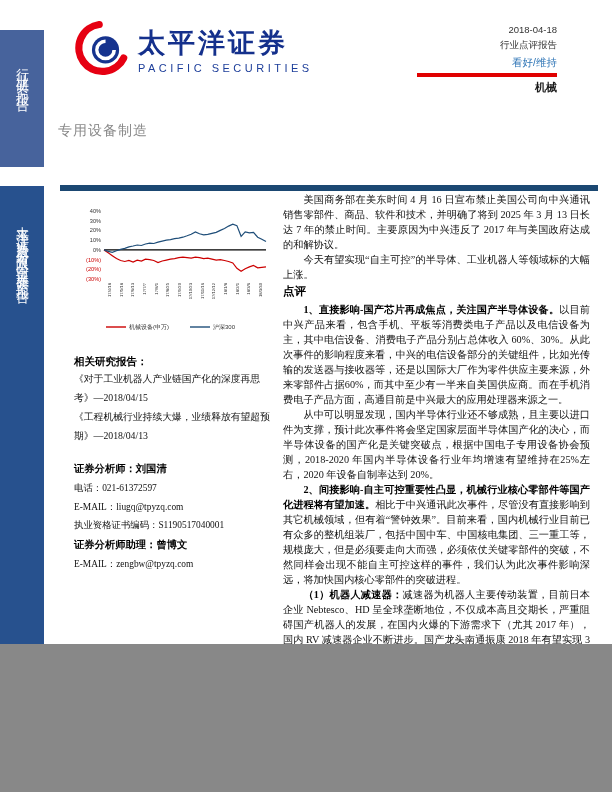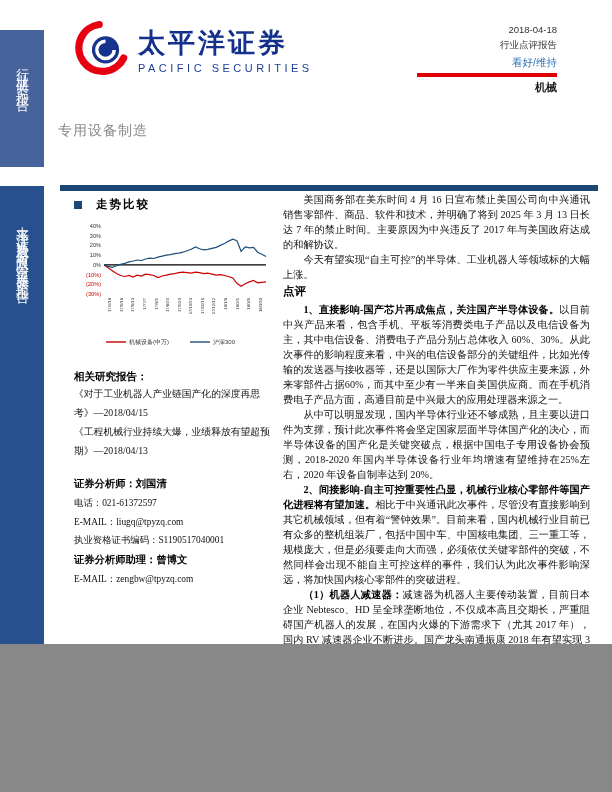--- a/index.html
+++ b/index.html
@@ -95,24 +95,20 @@
     <div class="hr-rating">看好/维持</div>
     <div class="hr-redline"></div>
     <div class="hr-industry">机械</div>
   </div>
 
   <div class="category-tag">专用设备制造</div>
 
   <div class="divider-bar"></div>
 
   <div class="left-col">
-    <div class="trend-head">
-      <div class="trend-square"></div>
-      <div class="trend-title">走势比较</div>
-    </div>
     <div class="chart-box" id="trend-chart"><svg viewBox="0 0 196 132" width="196" height="132">
           <text x="27" y="8" font-size="5.6" fill="#333" text-anchor="end">40%</text>
           <text x="27" y="17.714285714285715" font-size="5.6" fill="#333" text-anchor="end">30%</text>
           <text x="27" y="27.428571428571427" font-size="5.6" fill="#333" text-anchor="end">20%</text>
           <text x="27" y="37.14285714285714" font-size="5.6" fill="#333" text-anchor="end">10%</text>
           <text x="27" y="46.857142857142854" font-size="5.6" fill="#333" text-anchor="end">0%</text>
           <text x="27" y="56.57142857142857" font-size="5.6" fill="#cc0000" text-anchor="end">(10%)</text>
           <text x="27" y="66.28571428571428" font-size="5.6" fill="#cc0000" text-anchor="end">(20%)</text>
           <text x="27" y="76" font-size="5.6" fill="#cc0000" text-anchor="end">(30%)</text>
           <line x1="30" y1="44.857142857142854" x2="192" y2="44.857142857142854" stroke="#000" stroke-width="1.4"></line>

